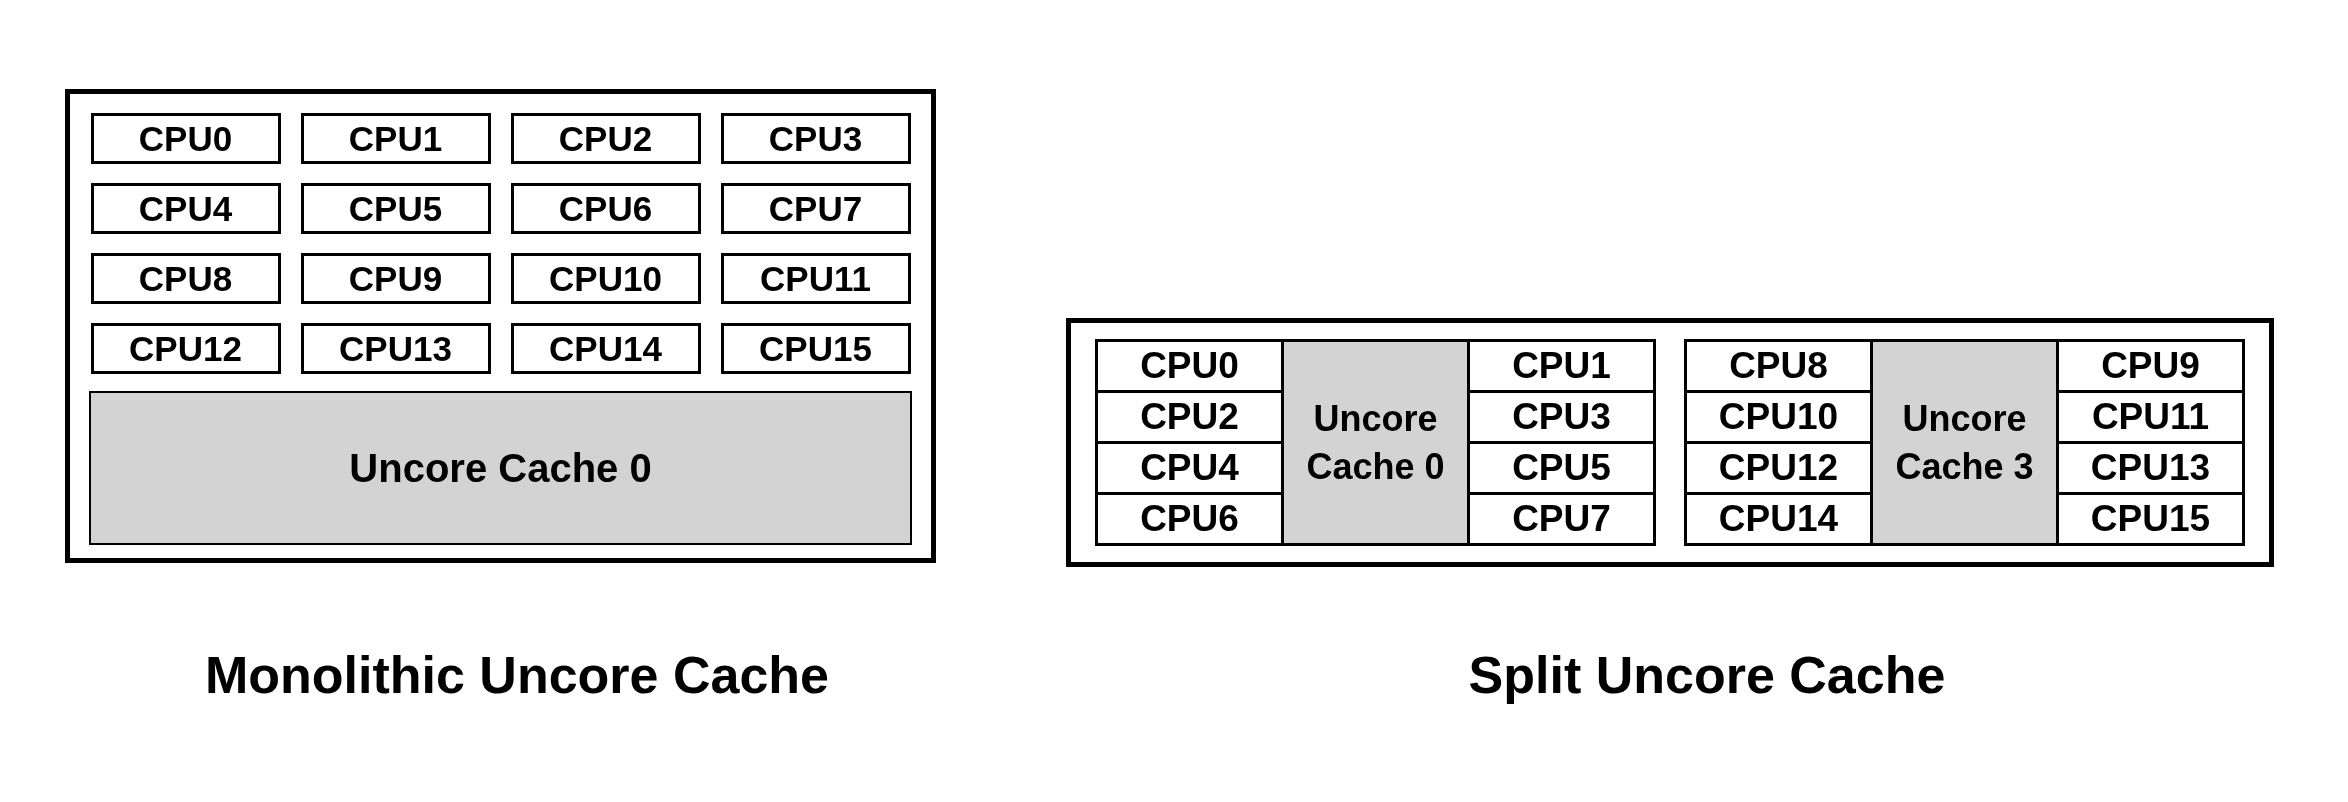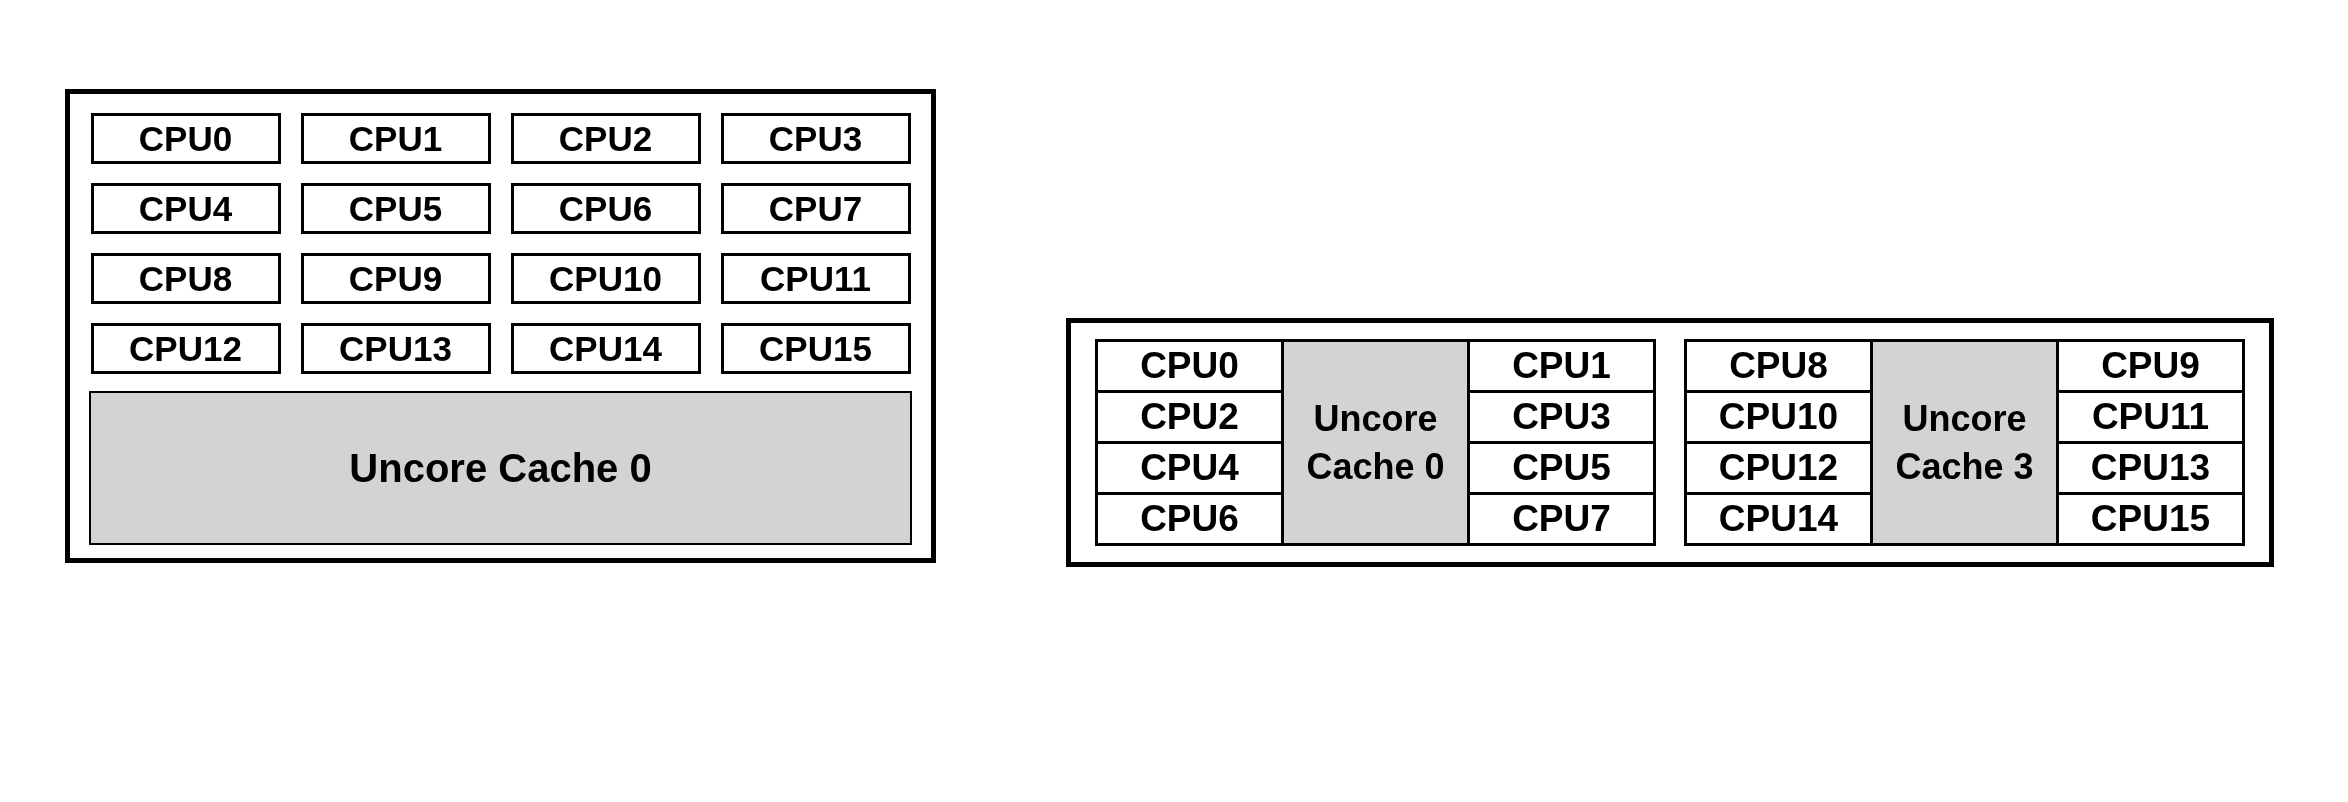--- a/index.html
+++ b/index.html
@@ -178,14 +178,16 @@
         </tr>
         <tr>
           <td class="cpu-cell">CPU14</td>
           <td class="cpu-cell">CPU15</td>
         </tr>
       </tbody>
     </table>
 
   </div>
 
+  <div class="caption caption-mono">Monolithic Uncore Cache</div>
+  <div class="caption caption-split">Split Uncore Cache</div>
 
 </div>
 
 </body></html>

